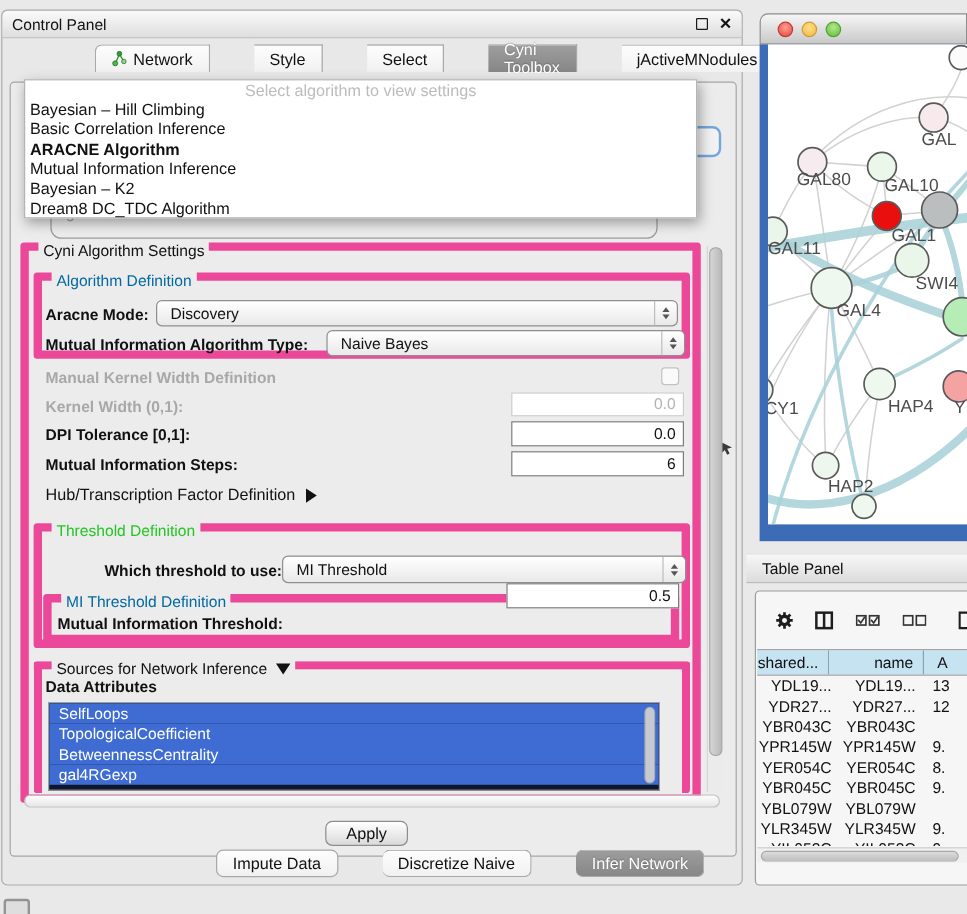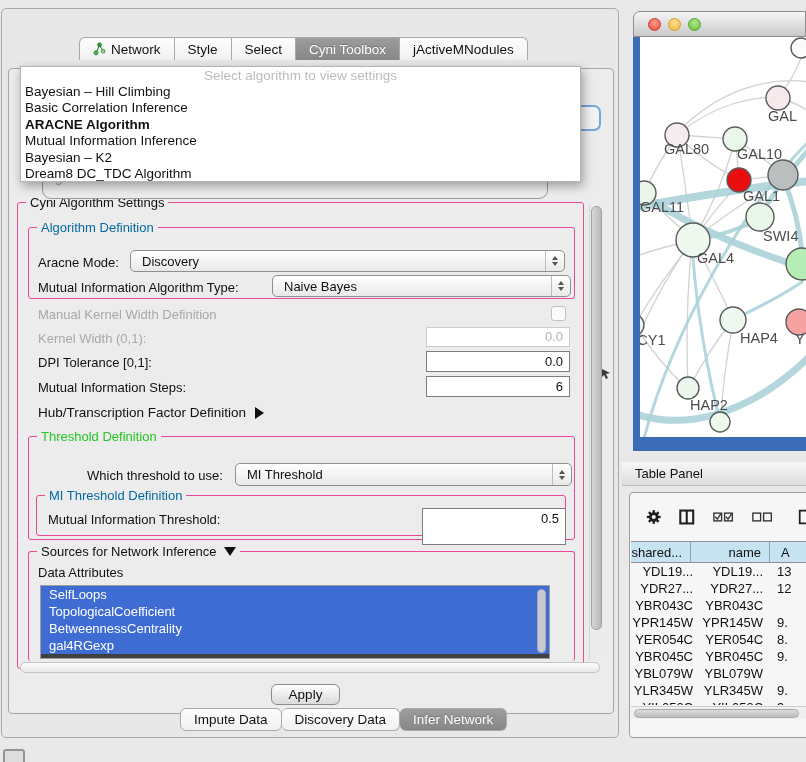--- a/index.html
+++ b/index.html
@@ -12,21 +12,21 @@
         border:1px solid #ababab; border-radius:5px; }
   .cp-titlebar { left:0; top:0; right:0; height:23px;
         background:linear-gradient(#fafafa,#dedede); border-bottom:1px solid #b3b3b3;
         border-radius:5px 5px 0 0; display:flex; align-items:center; padding:0 8px;
         font-size:13px; }
   .win-icons { margin-left:auto; display:flex; align-items:center; gap:9px; }
   .maxbox { width:10px; height:10px; border:1.6px solid #1a1a1a; border-radius:1px; }
   .closex { font-size:13px; font-weight:bold; line-height:10px; }
 
   
-  .tabbar { display:flex; height:23px; }
+  .tabbar { display:flex; height:23px;gap:37px; }
   .tab { display:flex; align-items:center; gap:5px; padding:0 13px; font-size:13.5px;
          background:linear-gradient(#fdfdfd,#f1f1f1); border:1px solid #a9a9a9;
          border-left:none; border-bottom:none; cursor:default; }
   .tab:first-child { border-left:1px solid #a9a9a9; border-top-left-radius:6px; }
   .tab:last-child  { border-top-right-radius:6px; }
   .tab.sel { background:linear-gradient(#9d9d9d,#878787); color:#fff;
              text-shadow:0 -1px 1px rgba(0,0,0,.25); }
 
   
   .content { left:6px; top:59px; width:606px; height:646px; background:#ececec;
@@ -41,27 +41,27 @@
   .popup .pitem.bold { font-weight:bold; }
 
   
   .ghost-combo { left:553px; top:96px; width:46px; height:26px; border:2px solid #74a7dd;
                  border-radius:7px; background:#f2f2f2; z-index:5; }
   .ghost-box { left:40px; top:150px; width:506px; height:40px; border:1px solid #9a9a9a;
                border-radius:9px; background:#ececec; z-index:5; color:#9d9d9d;
                font-size:13px; padding:10px 0 0 12px; overflow:hidden; }
 
   
-  .fieldset { border:1px solid #ec4899; border-radius:3px; }
+  .fieldset { border:7px solid #ec4899; border-radius:3px; }
   .fieldset > .legend { position:absolute; top:-8px; left:8px; background:#ececec;
                         padding:0 4px; font-size:13px; white-space:nowrap; }
   .lg-blue  { color:#0369a1; }
   .lg-green { color:#23c623; }
 
-  .lbl  { font-size:13px; font-weight:normal; white-space:nowrap; }
+  .lbl  { font-size:13px; font-weight:bold; white-space:nowrap; }
   .lbl.dis { color:#a8a8a8; }
 
   .combo { border:1px solid #8f8f8f; border-radius:5px;
            background:linear-gradient(#ffffff,#e9e9e9); display:flex; align-items:center;
            font-size:13px; }
   .combo .val { padding-left:11px; }
   .combo .step { margin-left:auto; width:19px; align-self:stretch;
                  border-left:1px solid #bdbdbd; display:flex; flex-direction:column;
                  align-items:center; justify-content:center; gap:2px; }
   .tri-up   { width:0; height:0; border-left:3.5px solid transparent;
@@ -76,21 +76,21 @@
   .checkbox { width:15px; height:15px; border:1px solid #c2c2c2; border-radius:3px;
               background:#fafafa; }
 
   .arrow-right { width:0; height:0; border-top:6px solid transparent;
                  border-bottom:6px solid transparent; border-left:9px solid #111;
                  display:inline-block; }
   .arrow-down  { width:0; height:0; border-left:6px solid transparent;
                  border-right:6px solid transparent; border-top:9px solid #111;
                  display:inline-block; }
 
-  .listbox { background:#404040; border:1px solid #9e9e9e; overflow:hidden; font-size:13px; }
+  .listbox { background:#0f172a; border:1px solid #9e9e9e; overflow:hidden; font-size:13px; }
   .litem { height:17px; line-height:17px; padding-left:8px; }
   .litem.sel { background:#3e6cd3; color:#fff; }
   .list-vthumb { position:absolute; right:3px; top:3px; width:9px; height:64px;
                  background:#c6cad0; border:1px solid #a9adb3; border-radius:5px; }
 
   .hscroll { height:11px; border:1px solid #c3c3c3; border-radius:6px;
              background:linear-gradient(#fdfdfd,#e7e7e7); }
   .vscroll-track { width:13px; background:#ebebeb; border-left:1px solid #d6d6d6; }
   .vscroll-thumb { position:absolute; left:1px; top:1px; width:11px; height:424px;
              background:linear-gradient(90deg,#d6d6d6,#b9b9b9); border:1px solid #a2a2a2;
@@ -137,20 +137,27 @@
                border-radius:5px; }
 
   .mini-dock { left:3px; top:749px; width:22px; height:16px; border:2px solid #949494;
                border-radius:3px; background:#dedede; }
   svg text { font-family:"Liberation Sans", sans-serif; }
 </style>
 </head>
 <body>
 
 <div class="abs cp">
+  <div class="abs cp-titlebar">
+    <span>Control Panel</span>
+    <span class="win-icons">
+      <span class="maxbox"></span>
+      <span class="closex">✕</span>
+    </span>
+  </div>
 
   <div class="abs tabbar" id="top-tabs" style="left:77px; top:28px;">
       <div class="tab">
         <svg width="13" height="14" viewBox="0 0 13 14">
           <path d="M6.5,3.2 L3.2,10.5 M6.5,3.2 L10,8.8" stroke="#2f8f2f" stroke-width="1.1" fill="none"></path>
           <circle cx="6.5" cy="2.8" r="2" fill="#2f9e2f" stroke="#1d6b1d" stroke-width=".6"></circle>
           <circle cx="3" cy="10.8" r="2.1" fill="#49b949" stroke="#1d6b1d" stroke-width=".6"></circle>
           <circle cx="10.2" cy="9.2" r="1.9" fill="#8fd48f" stroke="#1d6b1d" stroke-width=".6"></circle>
         </svg>
         <span>Network</span>
@@ -237,21 +244,21 @@
     <span class="val">MI Threshold</span>
     <span class="step">
         <i class="tri-up"></i>
         <i class="tri-down"></i>
       </span>
   </div>
   <div class="abs fieldset" style="left:34px; top:486px; width:530px; height:41px;">
     <span class="legend lg-blue">MI Threshold Definition</span>
   </div>
   <div class="abs lbl" style="left:46px; top:503px;">Mutual Information Threshold:</div>
-  <div class="abs field" style="left:420px; top:499px; width:144px; height:37px; line-height:19px;">0.5</div>
+  <div class="abs field" style="left:420px; top:477px; width:144px; height:21px; line-height:19px;">0.5</div>
 
   <div class="abs fieldset" style="left:26px; top:542px; width:547px; height:110px; border-bottom:none;">
     <span class="legend" style="display:flex; align-items:center; gap:7px;">
       <span>Sources for Network Inference</span>
       <span class="arrow-down"></span>
     </span>
   </div>
   <div class="abs lbl" style="left:36px; top:556px;">Data Attributes</div>
   <div class="abs listbox" style="left:38px; top:576px; width:510px; height:74px;">
     <div id="attr-items">
@@ -265,21 +272,21 @@
 
   <div class="abs hscroll" style="left:18px; top:653px; width:580px;"></div>
   <div class="abs vscroll-track" style="left:587px; top:196px; height:455px;">
     <div class="vscroll-thumb"></div>
   </div>
 
   <div class="abs pushbtn" style="left:269px; top:675px; width:69px; height:21px; line-height:19px;">Apply</div>
 
   <div class="abs tabbar" id="bottom-tabs" style="left:144px; top:699px;">
       <div class="tab" style="border-radius: 6px; border-bottom: 1px solid rgb(169, 169, 169); margin-left: 34px;">Impute Data</div>
-      <div class="tab" style="border-radius: 6px; border-bottom: 1px solid rgb(169, 169, 169);">Discovery Data</div>
+      <div class="tab" style="border-radius: 6px; border-bottom: 1px solid rgb(169, 169, 169);">Discretize Naive</div>
       <div class="tab sel" style="border-radius: 6px; border-bottom: 1px solid rgb(169, 169, 169);">Infer Network</div>
     </div>
 </div>
 
 <svg class="abs" style="left:601px; top:368px;" width="12" height="12" viewBox="0 0 12 12">
   <path d="M1,1 L9,5 L5,6 L7,10 L5,11 L3,7 L1,9 Z" fill="#3a3a3a"></path>
 </svg>
 
 <div class="abs net-win">
   <div class="net-title">

